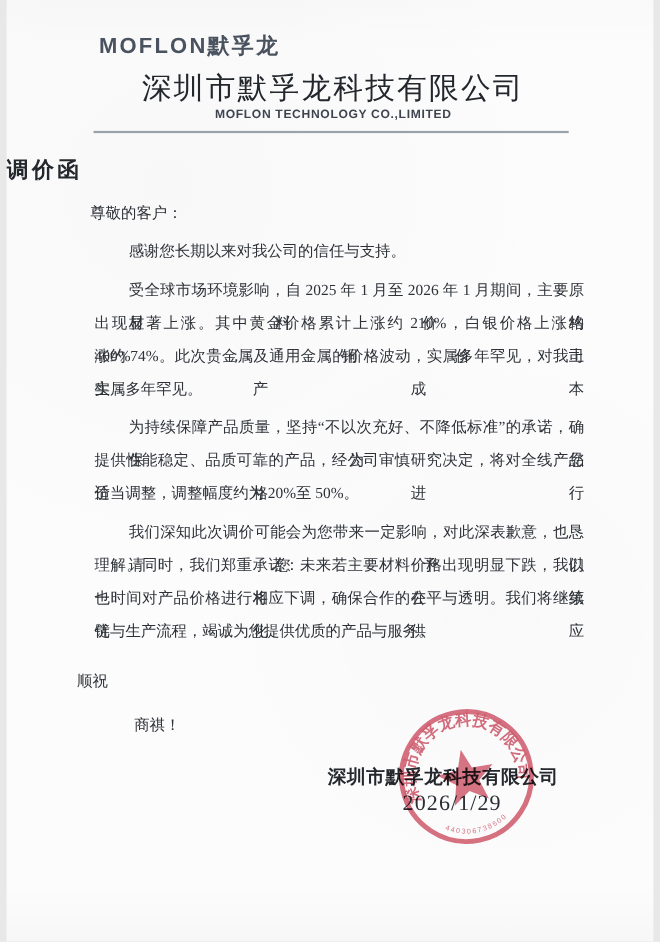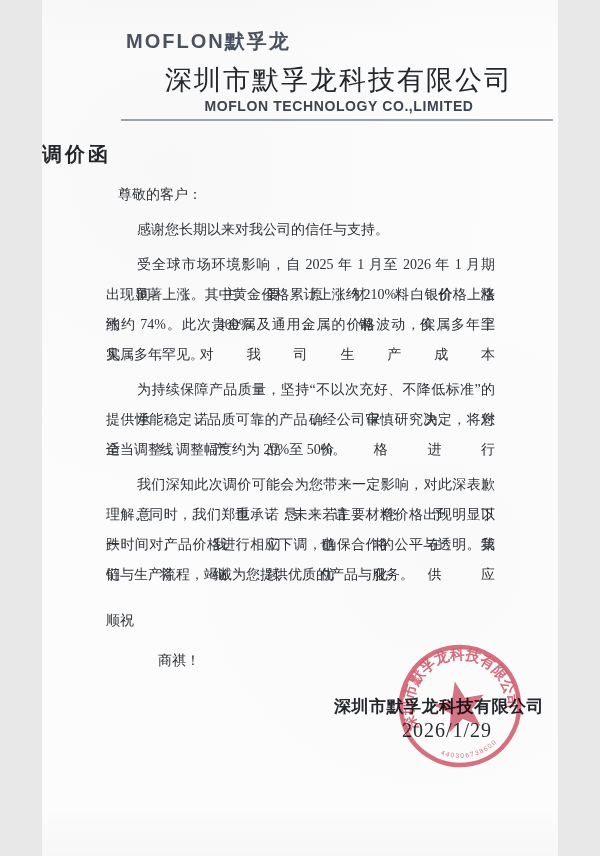--- a/index.html
+++ b/index.html
@@ -1,17 +1,17 @@
 <!DOCTYPE html>
 <html><head>
 <meta charset="utf-8">
 <style>
   html,body{margin:0;padding:0;background:#e8e8e8;}
   .page{
-    position:relative;width:516px;height:856px;margin:0 auto;
+    position:relative;width:588px;height:856px;margin:0 auto;
     background:#fcfcfd;
     background-image:
       radial-gradient(circle at 25% 20%, rgba(0,0,0,0.015), transparent 45%),
       radial-gradient(circle at 75% 65%, rgba(0,0,0,0.012), transparent 40%),
       linear-gradient(180deg, rgba(0,0,0,0.01), rgba(0,0,0,0) 6%, rgba(0,0,0,0) 94%, rgba(0,0,0,0.02));
     overflow:hidden;
     font-family:"Liberation Serif","DejaVu Serif",serif;
     color:#2e3237;
   }
   
@@ -20,37 +20,37 @@
     font-family:"Liberation Sans","DejaVu Sans",sans-serif;
     font-weight:bold;font-size:20px;letter-spacing:2px;color:#49525e;
   }
   .company-cn{
     position:absolute;left:0;top:62px;width:594px;text-align:center;
     font-size:27px;letter-spacing:2px;color:#23272c;font-weight:500;
   }
   .company-en{
     position:absolute;left:0;top:98px;width:594px;text-align:center;
     font-family:"Liberation Sans","DejaVu Sans",sans-serif;
-    font-weight:bold;font-size:14px;letter-spacing:0.6px;color:#3d444e;
+    font-weight:bold;font-size:11px;letter-spacing:0.6px;color:#3d444e;
   }
   .divider{
     position:absolute;left:79px;top:119px;width:432px;height:2px;
     background:#9aa2ac;
   }
   
   .letter-title{
     position:absolute;left:0;top:141px;width:594px;text-align:left;
     font-size:20px;font-weight:bold;letter-spacing:3px;color:#24282d;
   }
   .letter-text{
     position:absolute;left:64px;right:63px;top:180px;
     font-size:14px;line-height:30px;color:#2e3237;
   }
   .salutation{margin:0 0 5px 12px;}
-  .para{margin:0 0 5px 0;}
+  .para{margin:0 0 5px 16px;}
   .line{height:30px;white-space:nowrap;}
   .line.indent{padding-left:31px;}
   .line.full{white-space:normal;text-align:justify;text-align-last:justify;}
   .closing-salute{margin-top:16px;}
   .closing-wish{margin-top:10px;margin-left:52px;}
   
   .sig-company{
     position:absolute;left:292px;top:695px;
     font-size:17px;font-weight:600;letter-spacing:0.5px;color:#24272b;
     z-index:2;white-space:nowrap;

